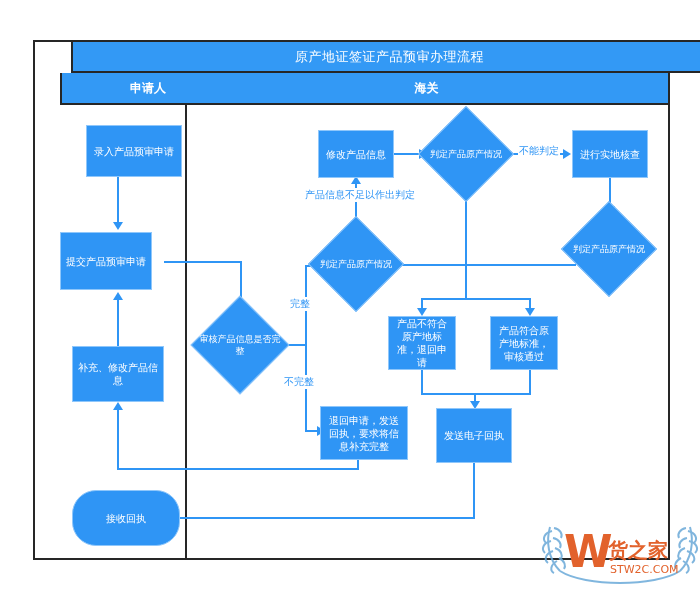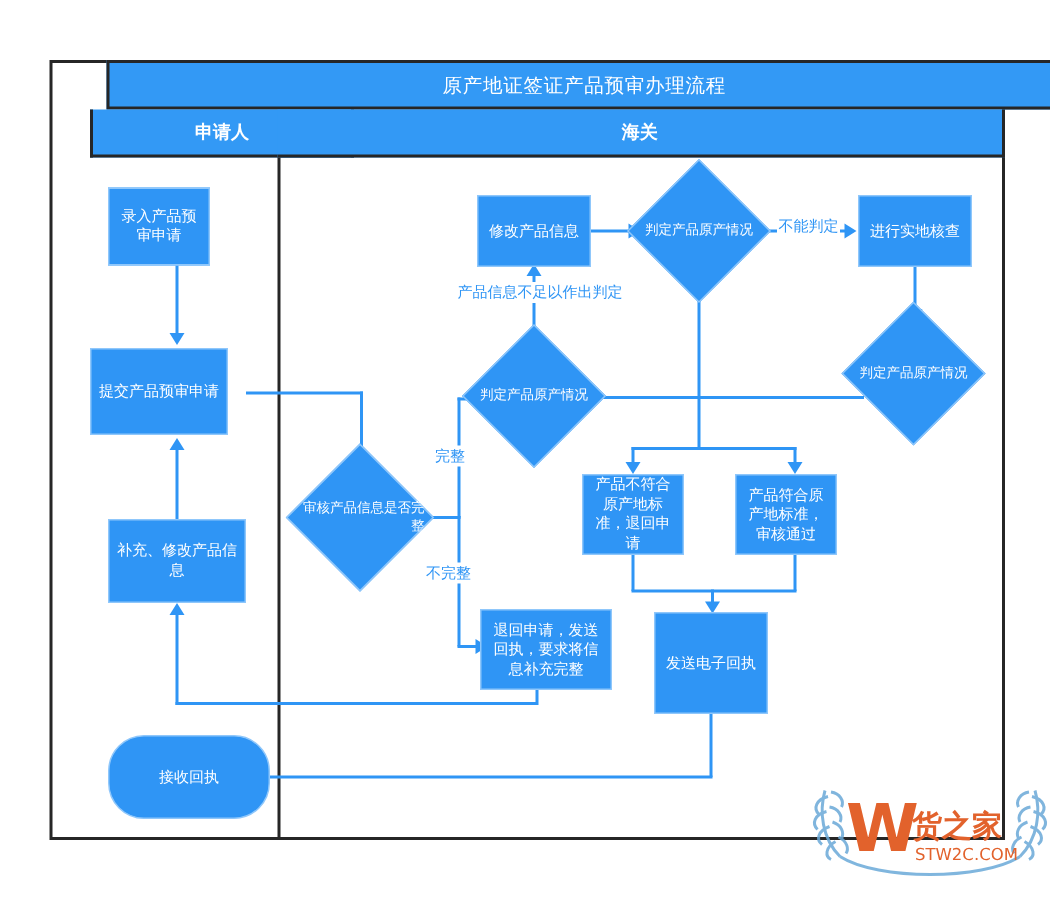--- a/index.html
+++ b/index.html
@@ -99,21 +99,21 @@
     box-sizing: border-box;
   }
   .diamond-text {
     position: absolute;
     left: -8px; top: 0;
     width: calc(100% + 16px);
     height: 100%;
     display: flex;
     align-items: center;
     justify-content: center;
-    text-align: right;
+    text-align: center;
     color: #ffffff;
     font-size: 9px;
     line-height: 12px;
     z-index: 1;
   }
   
   .conn { position: absolute; background: #2f95f5; z-index: 1; }
   .conn.h { height: 2px; }
   .conn.v { width: 2px; }
   .arrow { position: absolute; width: 0; height: 0; z-index: 2; }
@@ -144,21 +144,21 @@
 <body>
 
 <div id="page">
 
   <div class="frame"></div>
   <div class="title-bar">原产地证签证产品预审办理流程</div>
   <div class="col-head applicant">申请人</div>
   <div class="col-head customs">海关</div>
   <div class="lane-divider"></div>
 
-  <div class="node" style="left:72px; top:125px; width:68px; height:52px;">录入产品预审申请</div>
+  <div class="node" style="left:86px; top:125px; width:96px; height:52px;">录入产品预审申请</div>
 
   <div class="conn v" style="left:117px; top:177px; height:48px;"></div>
   <div class="arrow down" style="left:113px; top:222px;"></div>
 
   <div class="node" style="left:60px; top:232px; width:92px; height:58px;">提交产品预审申请</div>
 
   <div class="conn v" style="left:117px; top:300px; height:46px;"></div>
   <div class="arrow up" style="left:113px; top:292px;"></div>
 
   <div class="node" style="left:72px; top:346px; width:92px; height:56px;">补充、修改产品信息</div>
@@ -239,21 +239,21 @@
   <div class="node" style="left:388px; top:316px; width:68px; height:54px;">产品不符合原产地标准，退回申请</div>
 
   <div class="conn v" style="left:421px; top:370px; height:24px;"></div>
   <div class="conn v" style="left:529px; top:370px; height:24px;"></div>
   <div class="conn h" style="left:421px; top:393px; width:110px;"></div>
   <div class="conn v" style="left:474px; top:393px; height:12px;"></div>
   <div class="arrow down" style="left:470px; top:401px;"></div>
 
   <div class="node" style="left:320px; top:406px; width:88px; height:54px;">退回申请，发送回执，要求将信息补充完整</div>
 
-  <div class="node" style="left:436px; top:408px; width:76px; height:68px;">发送电子回执</div>
+  <div class="node" style="left:436px; top:408px; width:76px; height:55px;">发送电子回执</div>
 
   <div class="conn v" style="left:357px; top:460px; height:10px;"></div>
   <div class="conn h" style="left:117px; top:468px; width:241px;"></div>
 
   <div class="conn v" style="left:473px; top:460px; height:58px;"></div>
   <div class="conn h" style="left:175px; top:517px; width:300px;"></div>
   <div class="arrow left" style="left:166px; top:513px;"></div>
 
   <div class="watermark">
     <svg viewBox="0 0 160 90" width="160" height="90">

